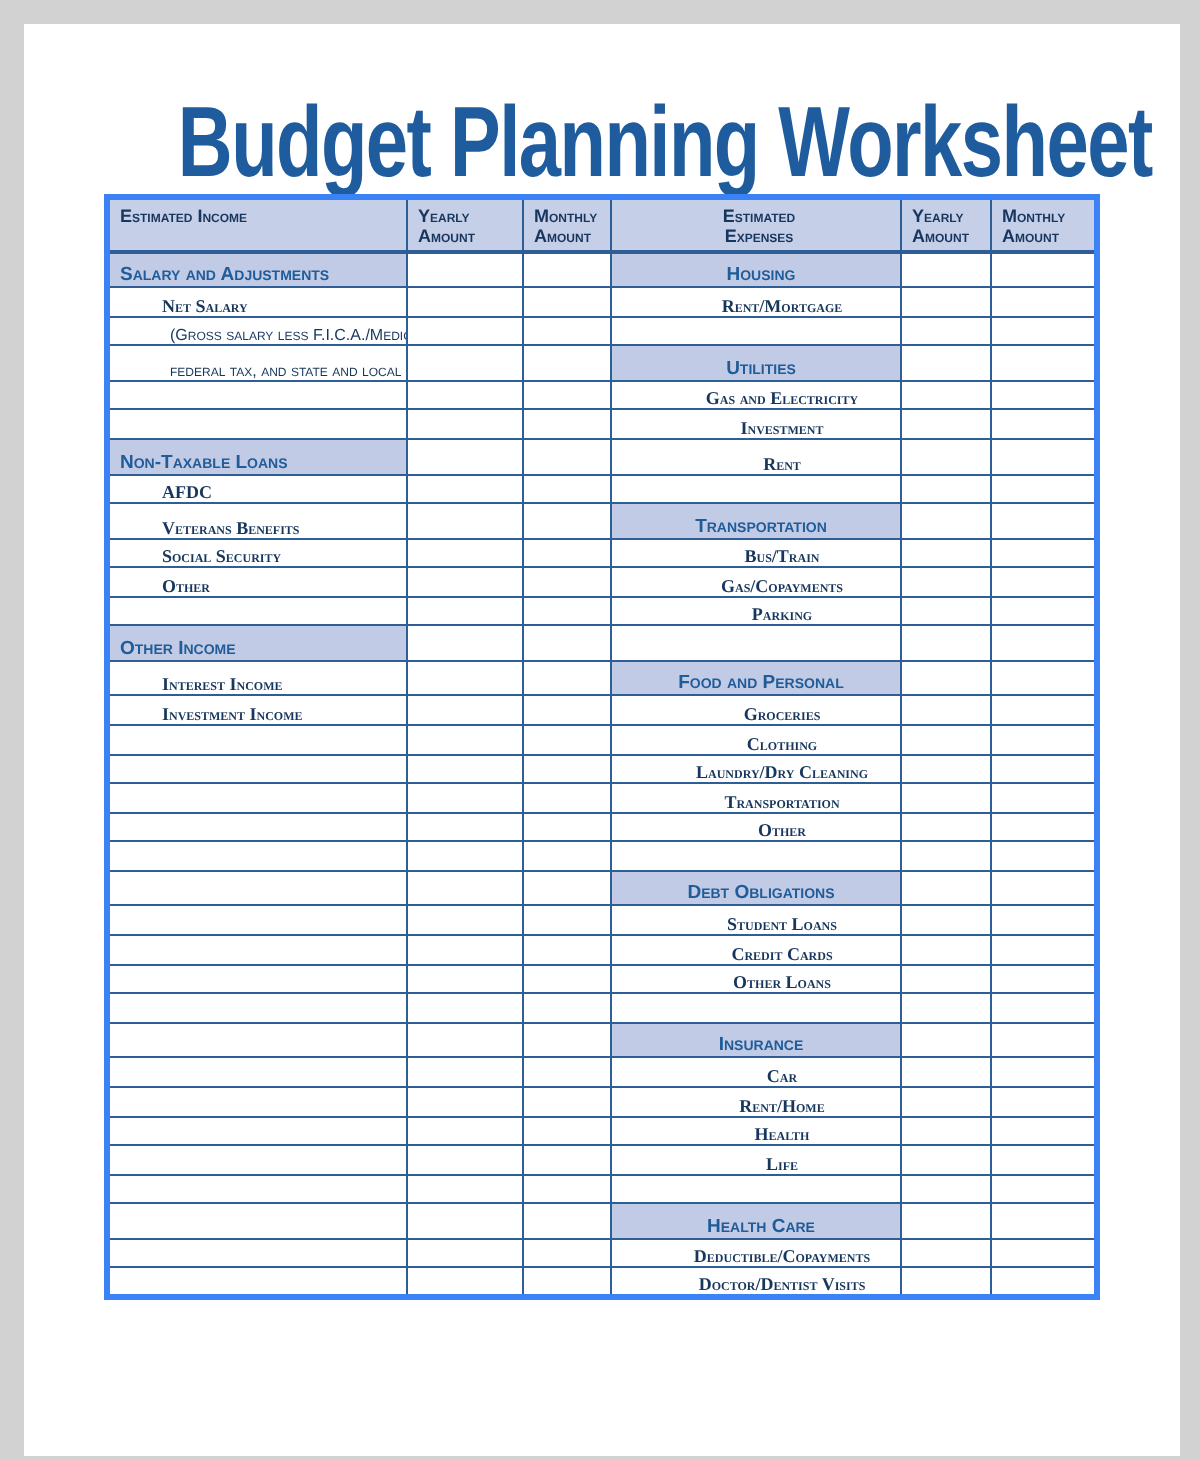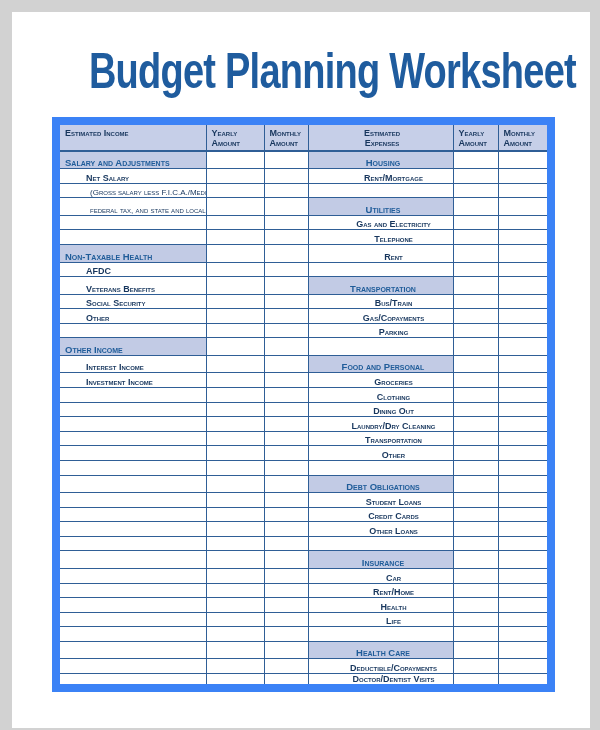--- a/index.html
+++ b/index.html
@@ -24,25 +24,25 @@
     margin:0;
     font-size:50px;
     font-weight:bold;
     letter-spacing:-1px;
     color:#1f5c9e;
     transform:scaleX(0.76);
     transform-origin:center top;
     white-space:nowrap;
   }
   table.ws{
-    position:absolute;left:40px;top:105px;
+    position:absolute;left:40px;top:85px;
     width:495px;
     border-collapse:collapse;
     table-layout:fixed;
-    border:8px solid #3b82f6;
+    border:3px solid #3b82f6;
     font-variant:small-caps;
     color:#17365d;
   }
   table.ws td{
     border:1px solid #2f5e96;
     padding:0;
     vertical-align:bottom;
     overflow:hidden;
   }
   
@@ -53,21 +53,21 @@
     font-size:9px;
     font-weight:bold;
     line-height:1.12;
     padding:3px 2px 2px 5px;
     white-space:pre-line;
     border-bottom:2px solid #2f5e96;
   }
   tr.reg{height:14.6px;}
   tr.tall{height:17.5px;margin-top:15px;}
   td.c-label{padding:0 2px 2px 5px;}
-  td.c-label.item{padding-left:26px;font-size:9px;font-weight:bold;}
+  td.c-label.item{padding-left:26px;font-size:9px;font-weight:bold;font-family:Liberation Serif, serif;}
   td.c-label.note{padding-left:30px;font-size:8px;font-weight:normal;}
   td.c-label.section{
     padding-left:5px;
     font-size:9.5px;font-weight:bold;
     background:#c2cbe5;
     color:#1f5c99;
   }
   td.divider{border-left:3px solid #17365d;text-align:center;}
   td.c-amt{background:#ffffff;}
   td{white-space:nowrap;}
@@ -141,26 +141,26 @@
           <td class="c-amt"></td>
           <td class="c-amt"></td>
           <td class="c-label divider item">Gas and Electricity</td>
           <td class="c-amt"></td>
           <td class="c-amt"></td>
         </tr>
         <tr class="reg">
           <td class="c-label blank"></td>
           <td class="c-amt"></td>
           <td class="c-amt"></td>
-          <td class="c-label divider item">Telephone</td>
-          <td class="c-amt"></td>
-          <td class="c-amt"></td>
-        </tr>
-        <tr class="tall">
-          <td class="c-label section">Non-Taxable Health</td>
+          <td class="c-label divider item">Investment</td>
+          <td class="c-amt"></td>
+          <td class="c-amt"></td>
+        </tr>
+        <tr class="tall">
+          <td class="c-label section">Non-Taxable Loans</td>
           <td class="c-amt"></td>
           <td class="c-amt"></td>
           <td class="c-label divider item">Rent</td>
           <td class="c-amt"></td>
           <td class="c-amt"></td>
         </tr>
         <tr class="reg">
           <td class="c-label item">AFDC</td>
           <td class="c-amt"></td>
           <td class="c-amt"></td>
@@ -222,28 +222,20 @@
           <td class="c-amt"></td>
           <td class="c-label divider item">Groceries</td>
           <td class="c-amt"></td>
           <td class="c-amt"></td>
         </tr>
         <tr class="reg">
           <td class="c-label blank"></td>
           <td class="c-amt"></td>
           <td class="c-amt"></td>
           <td class="c-label divider item">Clothing</td>
-          <td class="c-amt"></td>
-          <td class="c-amt"></td>
-        </tr>
-        <tr class="reg">
-          <td class="c-label blank"></td>
-          <td class="c-amt"></td>
-          <td class="c-amt"></td>
-          <td class="c-label divider item">Dining Out</td>
           <td class="c-amt"></td>
           <td class="c-amt"></td>
         </tr>
         <tr class="reg">
           <td class="c-label blank"></td>
           <td class="c-amt"></td>
           <td class="c-amt"></td>
           <td class="c-label divider item">Laundry/Dry Cleaning</td>
           <td class="c-amt"></td>
           <td class="c-amt"></td>

